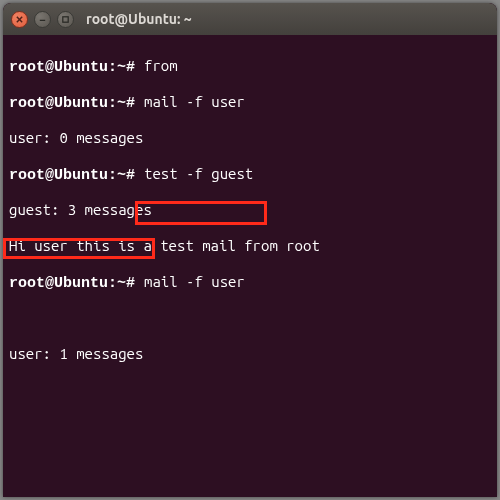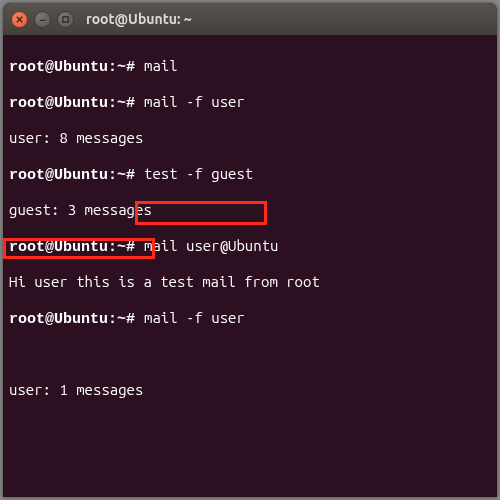--- a/index.html
+++ b/index.html
@@ -89,26 +89,25 @@
     </div>
     <div class="win-btn">
       <svg viewBox="0 0 10 10">
           <rect x="2" y="2" width="6" height="6" fill="none" stroke="#2a2a26" stroke-width="1.4"></rect>
         </svg>
     </div>
     <span class="title-text">root@Ubuntu: ~</span>
   </div>
 
   <div class="terminal">
-<span class="line"><span class="prompt">root@Ubuntu:~# </span><span>mail</span></span>
+<span class="line"><span class="prompt">root@Ubuntu:~# </span><span>from</span></span>
 <span class="line"><span class="prompt">root@Ubuntu:~# </span><span>mail -f user</span></span>
-<span class="line">user: 8 messages</span>
+<span class="line">user: 0 messages</span>
 <span class="line"><span class="prompt">root@Ubuntu:~# </span><span>test -f guest</span></span>
 <span class="line">guest: 3 messages</span>
-<span class="line"><span class="prompt">root@Ubuntu:~# </span><span>mail user@Ubuntu</span></span>
 <span class="line">Hi user this is a test mail from root</span>
 <span class="line"><span class="prompt">root@Ubuntu:~# </span><span>mail -f user</span></span>
 <span class="line"></span>
 <span class="line">user: 1 messages</span>
 
 
     <div class="highlight-box hl1"></div>
     <div class="highlight-box hl2"></div>
   </div>
 </div>

